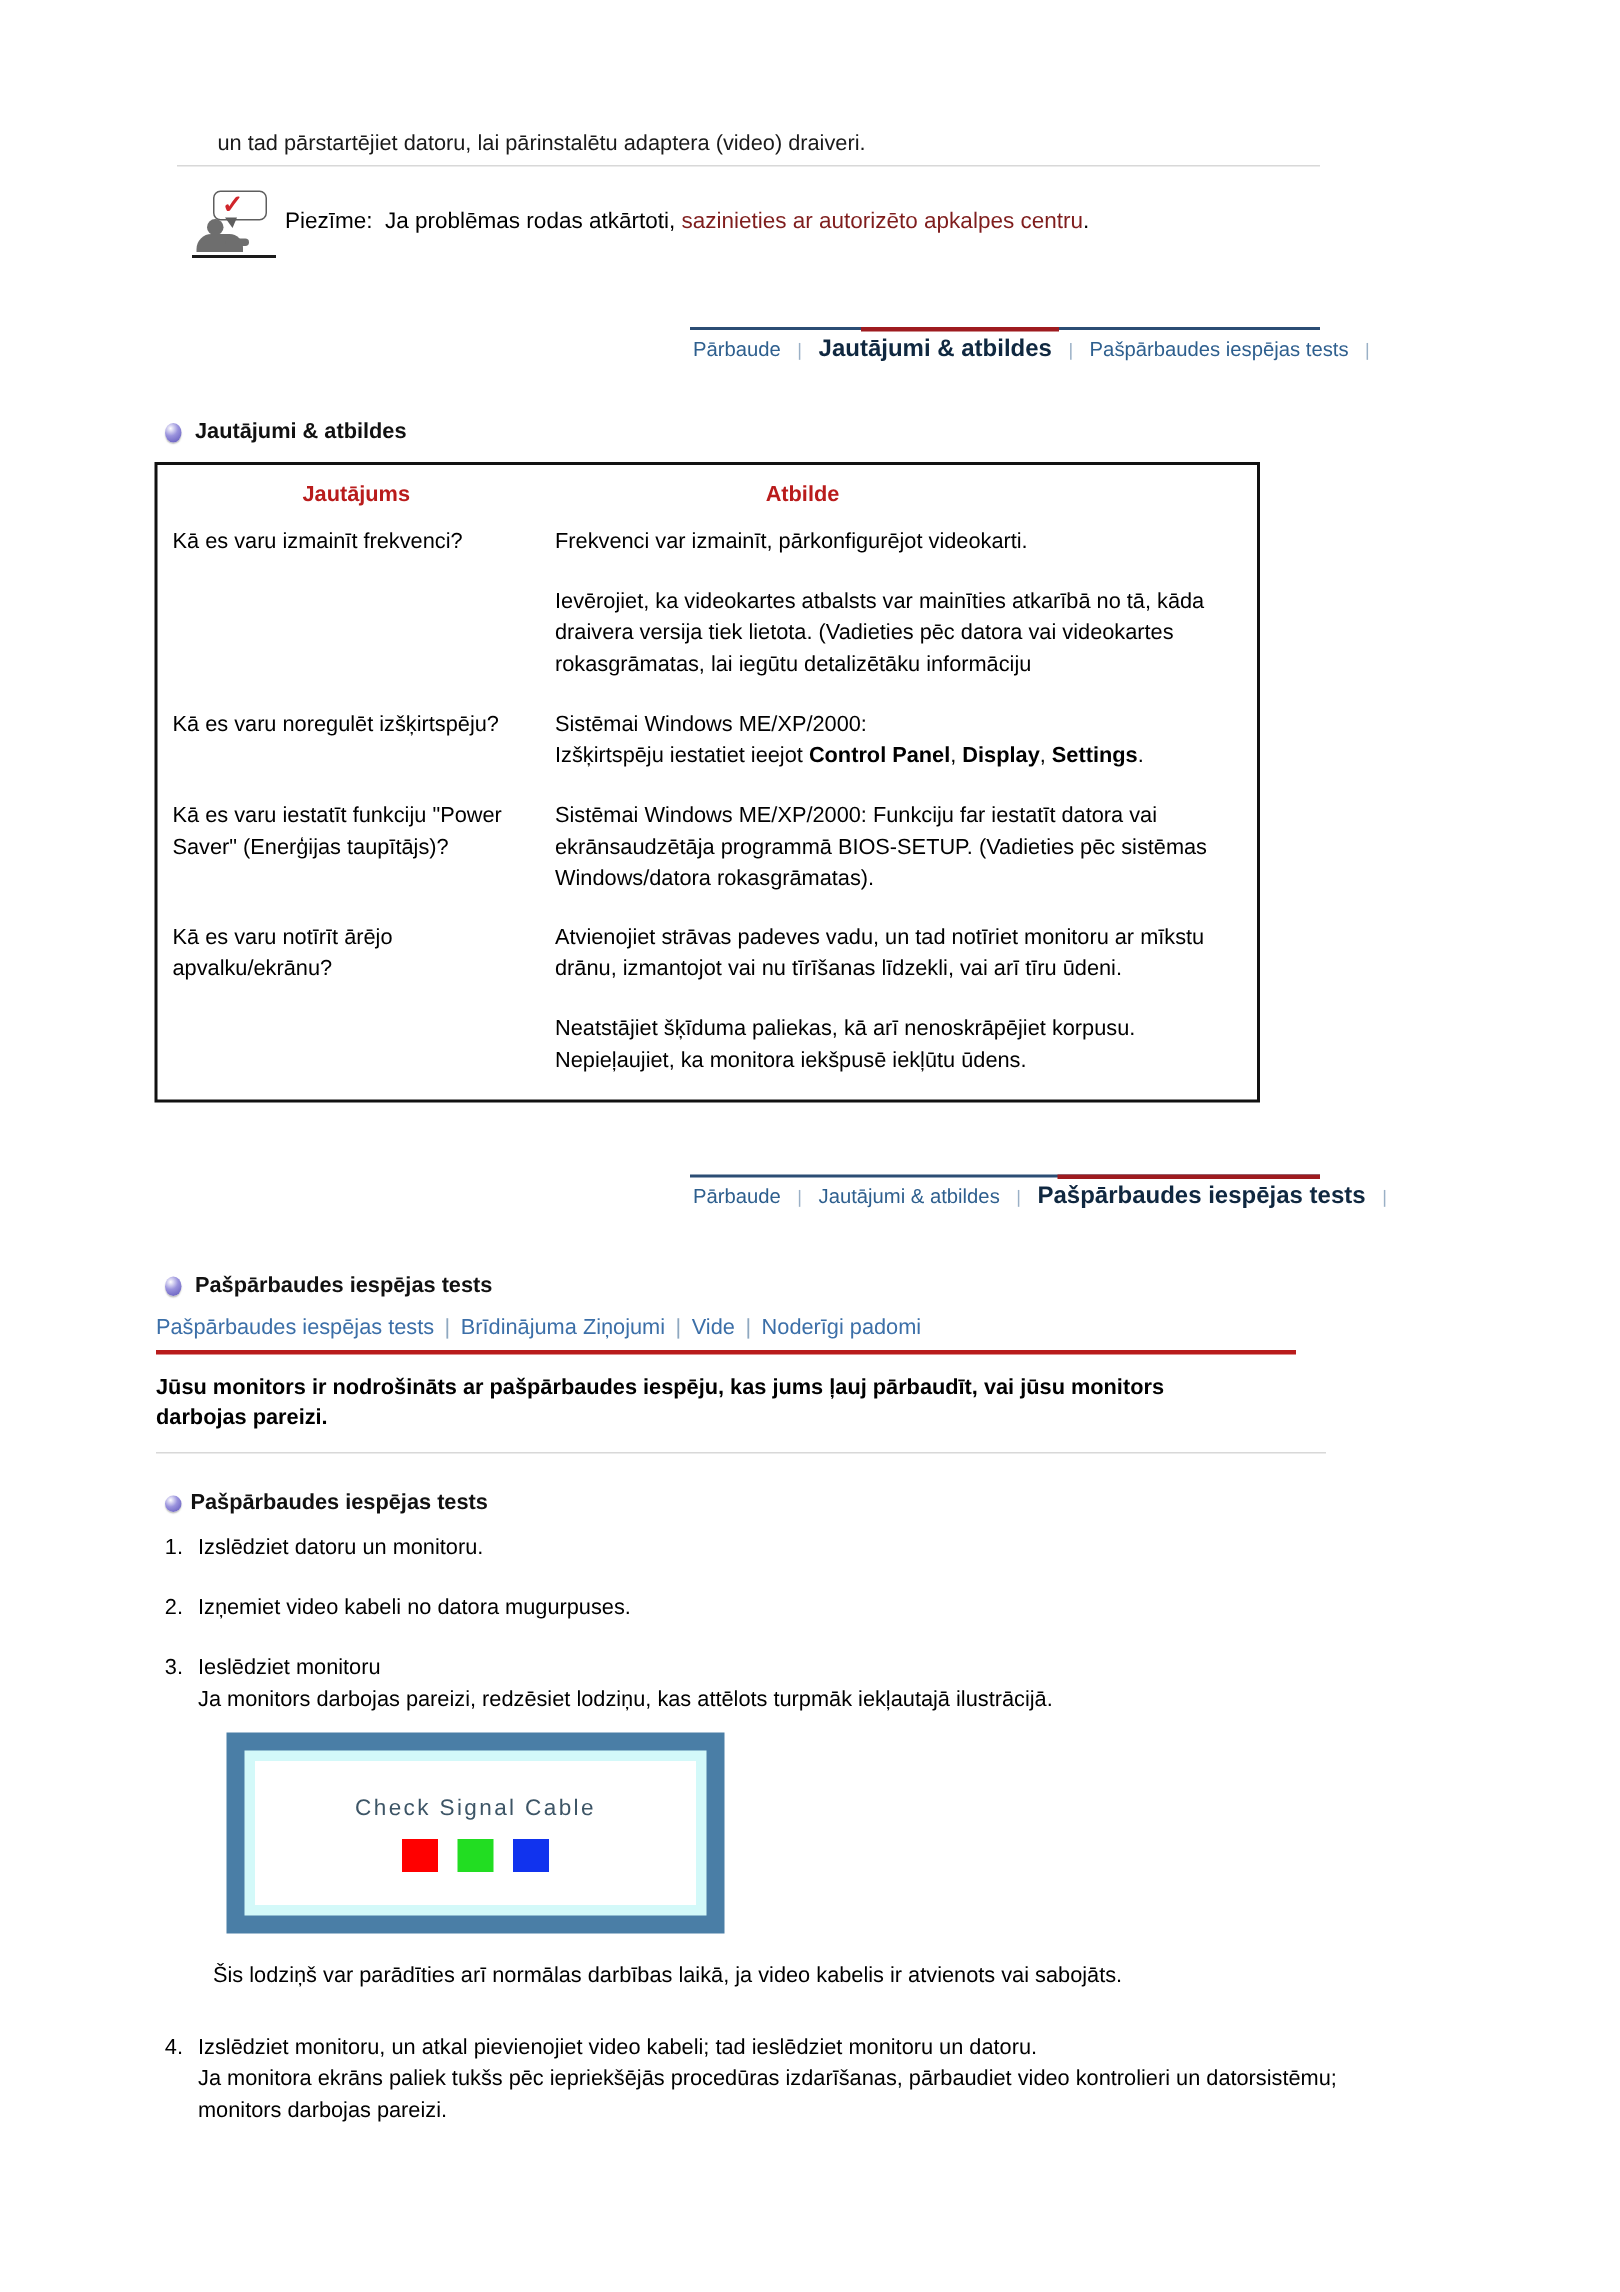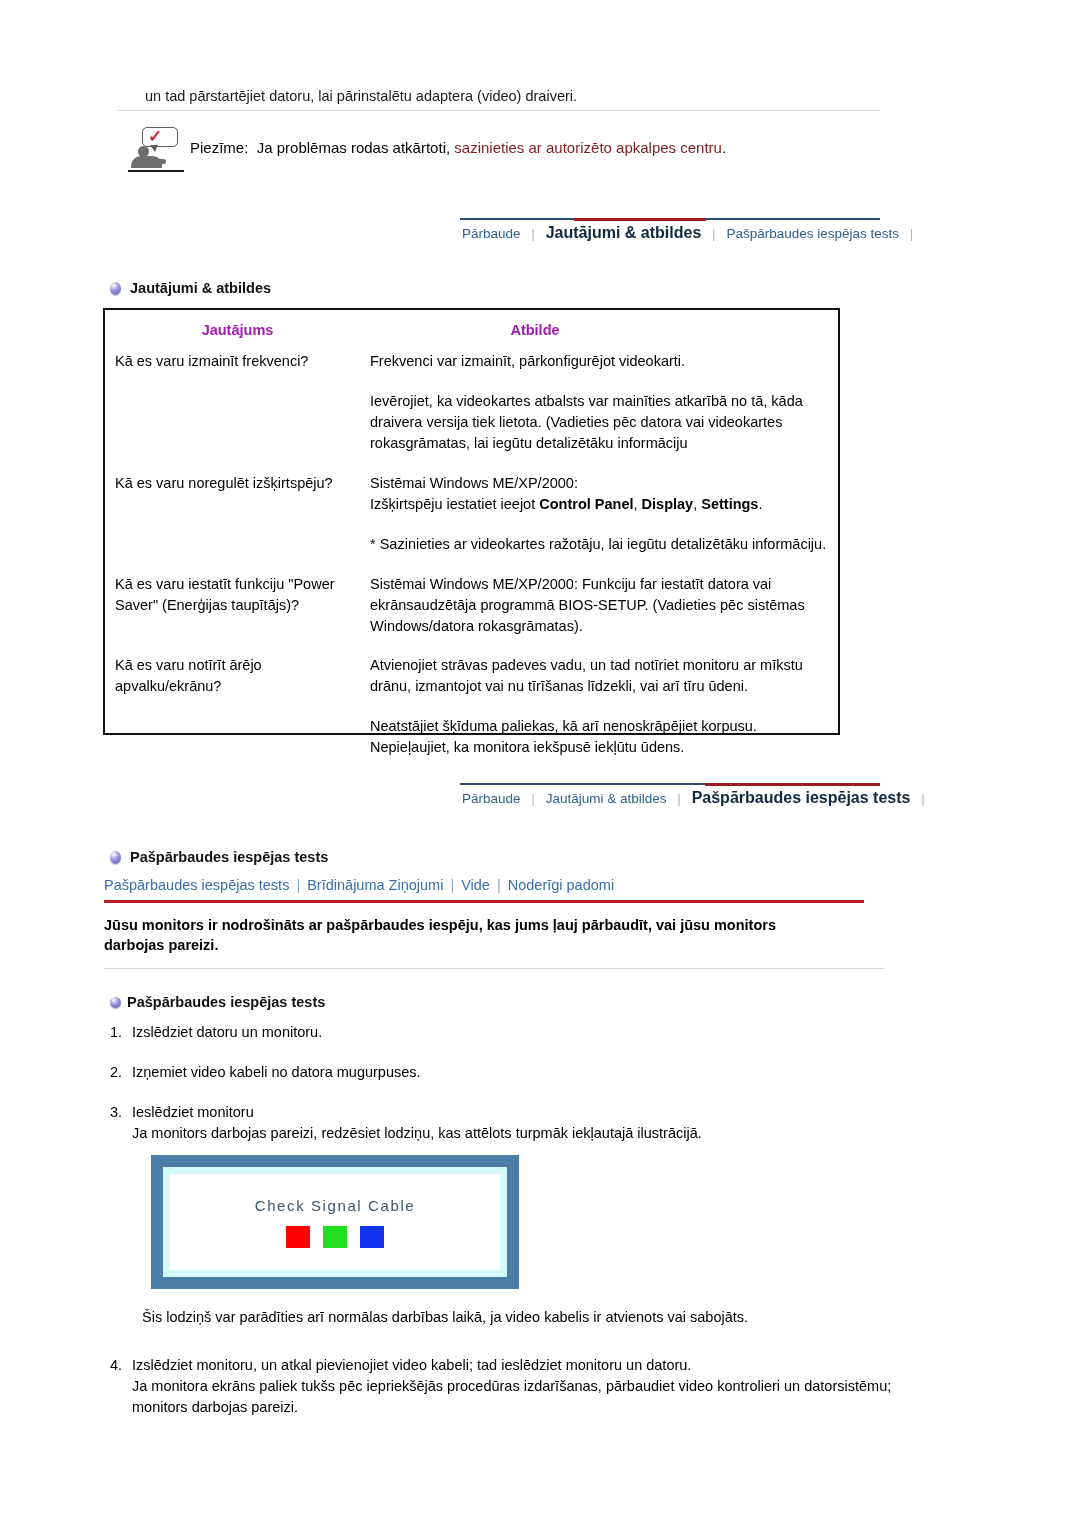--- a/index.html
+++ b/index.html
@@ -182,21 +182,21 @@
     border: 2.5px solid #111111;
     background: #ffffff;
   }
   .faq-head {
     display: flex;
     padding-top: 12px;
   }
   .faq-head .col-q,
   .faq-head .col-a {
     text-align: center;
-    color: #a21caf;
+    color: #b91c1c;
     font-weight: bold;
     font-size: 14.5px;
   }
   .faq-head .col-q { width: 265px; }
   .faq-head .col-a { width: 330px; }
 
   .faq-row {
     display: flex;
     padding-left: 10px;
   }
@@ -267,21 +267,21 @@
     padding-right: 10px;
   }
   .step .txt { flex: 1; }
   .step .txt p { margin: 0; }
 
   
   .monitor {
     position: absolute;
     left: 151px;
     top: 1155px;
-    width: 368px;
+    width: 332px;
     height: 134px;
     background: #4a7ea6;
     padding: 12px;
   }
   .monitor .bezel {
     width: 100%; height: 100%;
     background: #d3f9f9;
     padding: 7px;
   }
   .monitor .screen {
@@ -371,21 +371,20 @@
       <p>Frekvenci var izmainīt, pārkonfigurējot videokarti.</p>
       <p class="gap">Ievērojiet, ka videokartes atbalsts var mainīties atkarībā no tā, kāda draivera versija tiek lietota. (Vadieties pēc datora vai videokartes rokasgrāmatas, lai iegūtu detalizētāku informāciju</p>
     </div>
   </div>
 
   <div class="faq-row" style="margin-top:19px;">
     <div class="q">Kā es varu noregulēt izšķirtspēju?</div>
     <div class="a">
       <p>Sistēmai Windows ME/XP/2000:</p>
       <p><span>Izšķirtspēju iestatiet ieejot </span><span class="bold">Control Panel</span><span>, </span><span class="bold">Display</span><span>, </span><span class="bold">Settings</span><span>.</span></p>
-      <p class="gap">* Sazinieties ar videokartes ražotāju, lai iegūtu detalizētāku informāciju.</p>
     </div>
   </div>
 
   <div class="faq-row" style="margin-top:19px;">
     <div class="q">Kā es varu iestatīt funkciju "Power Saver" (Enerģijas taupītājs)?</div>
     <div class="a">
       <p>Sistēmai Windows ME/XP/2000: Funkciju far iestatīt datora vai ekrānsaudzētāja programmā BIOS-SETUP. (Vadieties pēc sistēmas Windows/datora rokasgrāmatas).</p>
     </div>
   </div>
 

